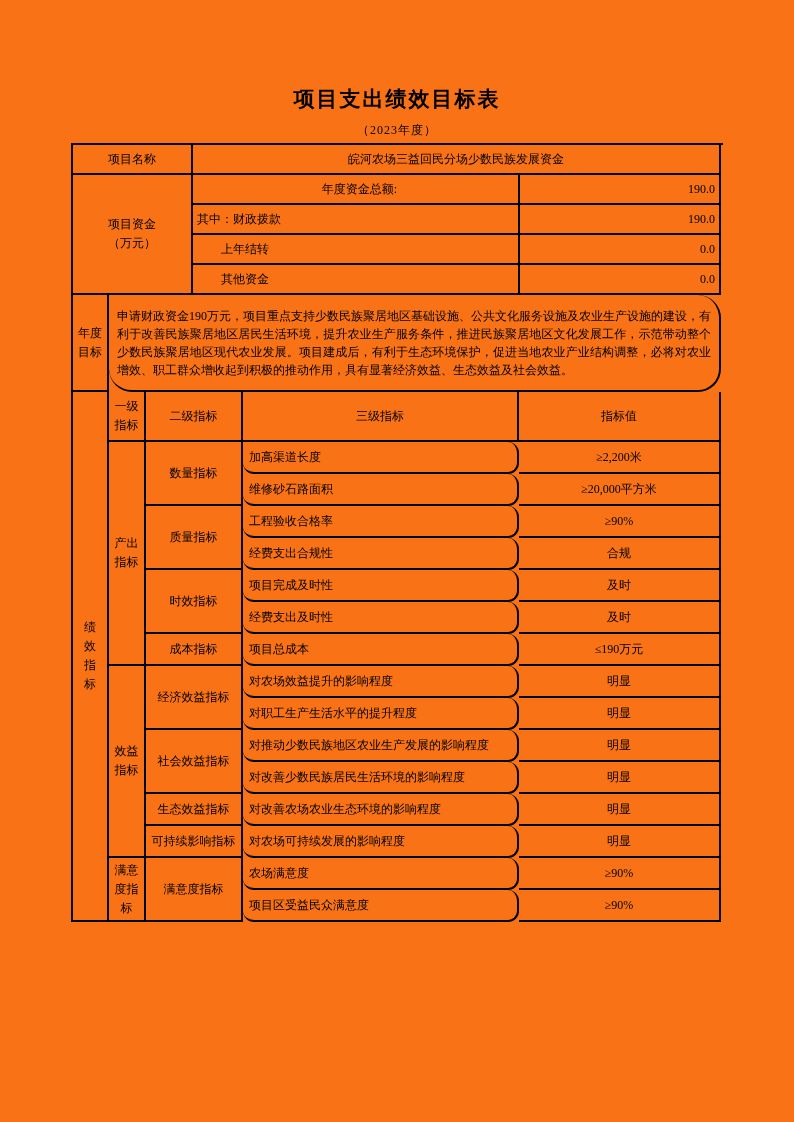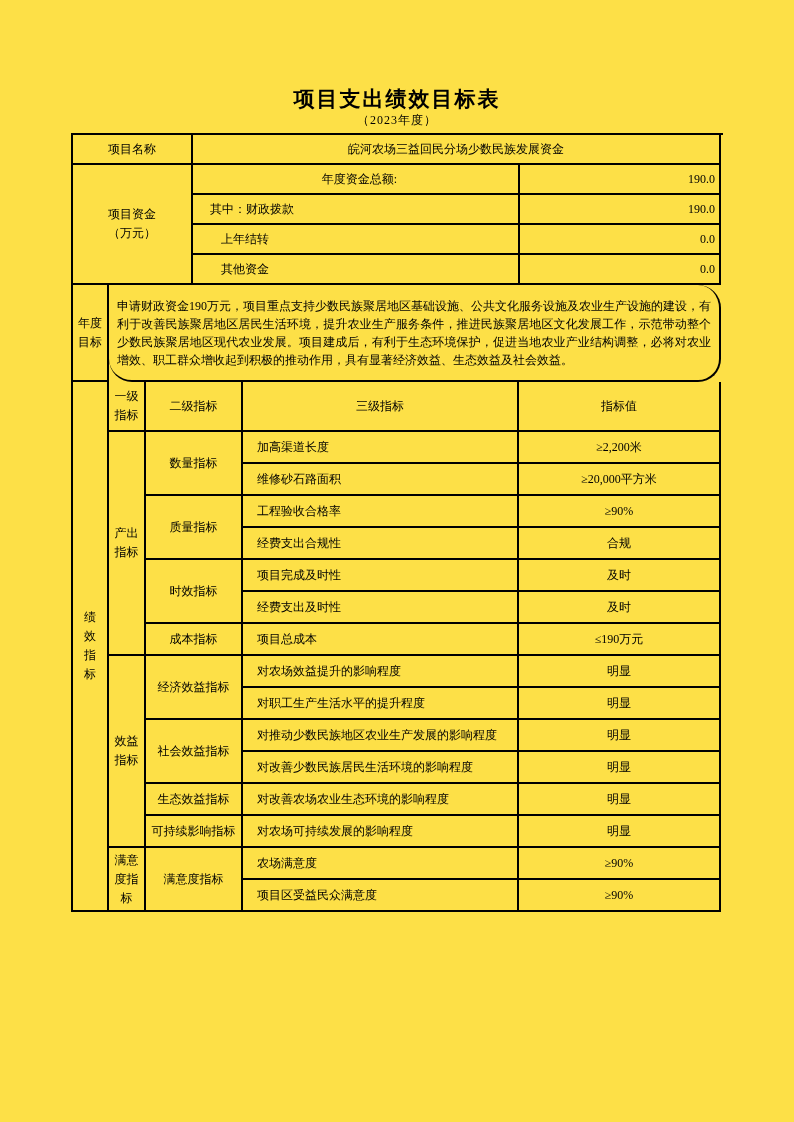--- a/index.html
+++ b/index.html
@@ -3,34 +3,35 @@
 <meta charset="utf-8">
 <style>
   html, body {
     margin: 0;
     padding: 0;
     background: #ffffff;
   }
   .sheet {
     width: 794px;
     height: 1122px;
-    background: #fde047;
+    background: #f97316;
     color: #000000;
     font-family: "Liberation Serif", "DejaVu Serif", serif;
     overflow: hidden;
   }
   .doc-title {
     padding-top: 86px;
     text-align: center;
     font-size: 21px;
     line-height: 26px;
     font-weight: bold;
     letter-spacing: 2px;
   }
   .doc-subtitle {
+    margin-top: 10px;
     text-align: center;
     font-size: 12px;
     line-height: 16px;
     letter-spacing: 1px;
   }
   .tbl-wrap {
     width: 650px;
     margin: 5px auto 2px auto;
     border-top: 2px solid #000;
     border-left: 2px solid #000;
@@ -52,34 +53,34 @@
     vertical-align: middle;
     overflow: hidden;
     word-break: break-all;
   }
   tr.r30 { height: 30px; }
   tr.r32 { height: 32px; }
   tr.r50 { height: 50px; }
   tr.r97 { height: 97px; }
   .funds-name { text-align: left; }
   .funds-table tr:nth-child(1) .funds-name { padding-left: 8px; text-align: center; }
-  .funds-table tr:nth-child(2) .funds-name { padding-left: 17px; }
+  .funds-table tr:nth-child(2) .funds-name { padding-left: 4px; }
   .funds-table tr:nth-child(3) .funds-name,
   .funds-table tr:nth-child(4) .funds-name { padding-left: 28px; }
   .funds-value { text-align: right; padding-right: 4px; }
 
   .goal-text {
     text-align: justify;
     text-justify: inter-ideograph;
     padding: 6px 8px;
     line-height: 18px;
     vertical-align: middle;
     border-radius: 23px;
   }
-  .l3-cell { text-align: left; padding-left: 14px; }
+  .l3-cell { text-align: left; padding-left: 6px; border-radius: 11px; }
 
   
   .w1, .w2, .w4 {
     display: inline-block;
     word-break: break-all;
     line-height: 19px;
     text-align: center;
     vertical-align: middle;
   }
   .w1 { width: 13px; }

